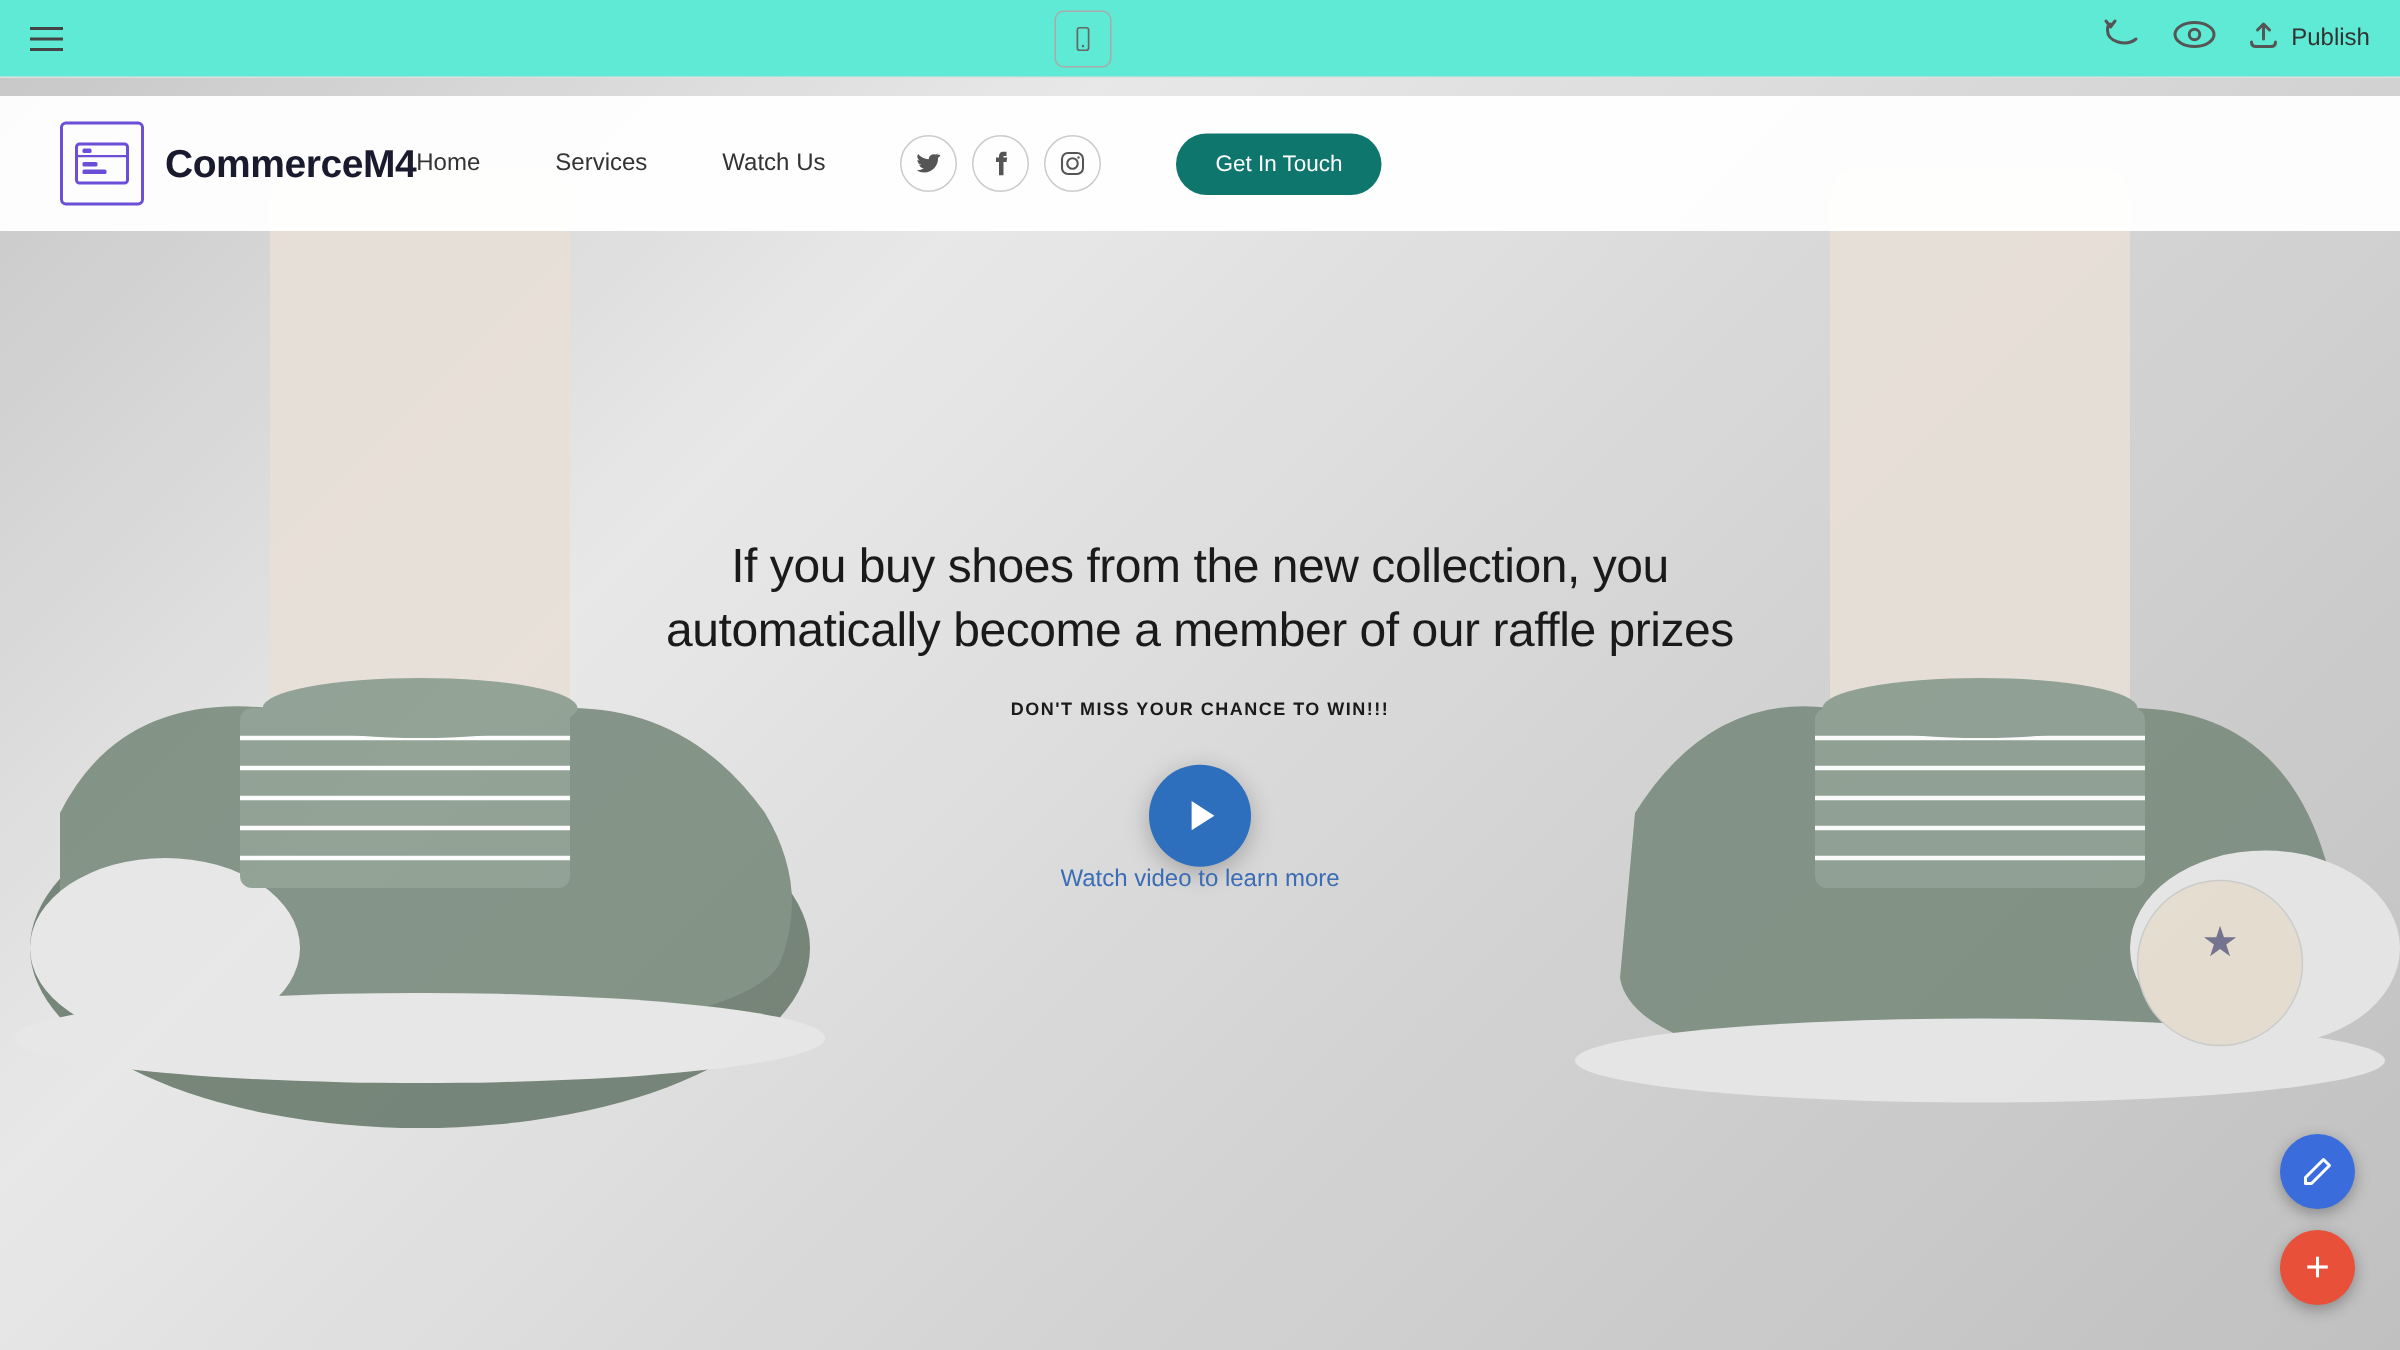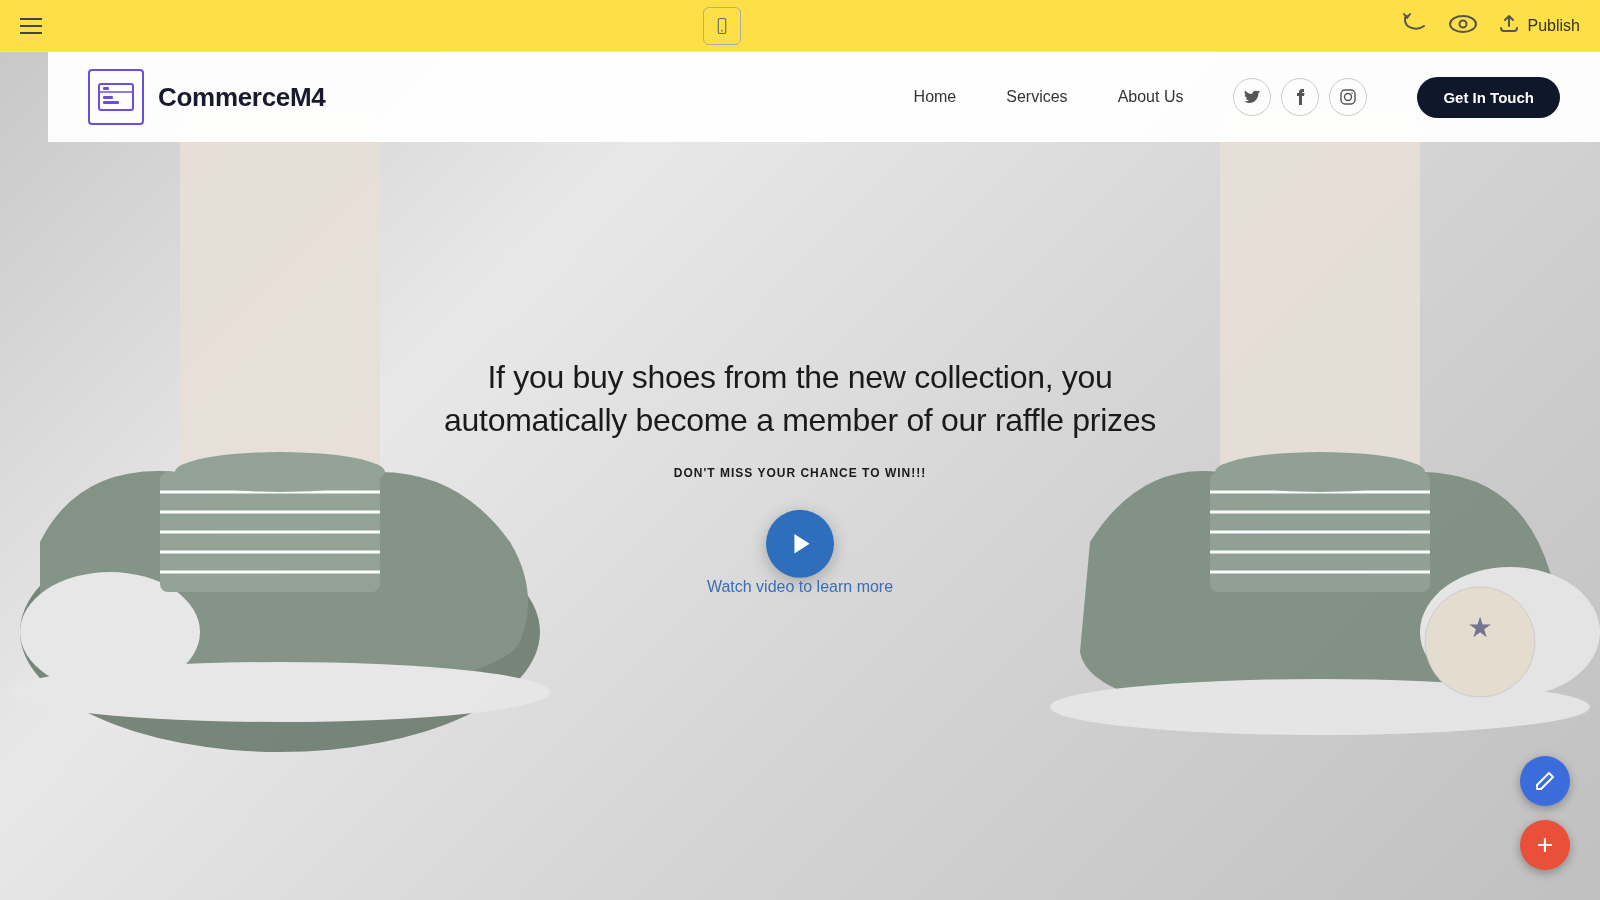--- a/index.html
+++ b/index.html
@@ -12,21 +12,21 @@
       background: #f0f0f0;
     }
 
     
     .editor-toolbar {
       position: fixed;
       top: 0;
       left: 0;
       right: 0;
       height: 52px;
-      background: #fde047;
+      background: #5eead4;
       border-bottom: 1px solid #e0e0e0;
       display: flex;
       align-items: center;
       justify-content: space-between;
       padding: 0 20px;
       z-index: 1000;
     }
 
     .toolbar-left {
       display: flex;
@@ -108,31 +108,29 @@
       margin-top: 52px;
       width: 1600px;
       height: 848px;
       position: relative;
       overflow: hidden;
     }
 
     
     .site-header {
       position: absolute;
-      top: 0;
+      top: 12px;
       left: 0;
       right: 0;
       height: 90px;
       background: rgba(255, 255, 255, 0.95);
       display: flex;
       align-items: center;
-      justify-content: space-between;
       padding: 0 40px;
       z-index: 100;
-      margin-left: 48px;
     }
 
     .logo-area {
       display: flex;
       align-items: center;
       gap: 14px;
     }
 
     .logo-icon {
       width: 56px;
@@ -188,27 +186,27 @@
       border-radius: 50%;
       display: flex;
       align-items: center;
       justify-content: center;
       cursor: pointer;
       color: #555;
       font-size: 14px;
     }
 
     .get-in-touch-btn {
-      background: #0f172a;
+      background: #0f766e;
       color: white;
       border: none;
       border-radius: 25px;
       padding: 12px 26px;
       font-size: 15px;
-      font-weight: 700;
+      font-weight: 400;
       cursor: pointer;
       white-space: nowrap;
     }
 
     
     .hero-section {
       position: absolute;
       top: 0;
       left: 0;
       right: 0;
@@ -467,21 +465,21 @@
 
       <div class="site-nav">
         <ul class="nav-links">
           <li>
             <a href="#">Home</a>
           </li>
           <li>
             <a href="#">Services</a>
           </li>
           <li>
-            <a href="#">About Us</a>
+            <a href="#">Watch Us</a>
           </li>
         </ul>
 
         <div class="social-icons">
           <div class="social-circle">
             <svg width="16" height="14" viewBox="0 0 16 14" fill="#555">
               <path d="M15 1a6.4 6.4 0 01-1.885.517A3.3 3.3 0 0014.6.242a6.6 6.6 0 01-2.085.797A3.286 3.286 0 008.077 4.12 9.322 9.322 0 011.114.6a3.287 3.287 0 001.017 4.384 3.27 3.27 0 01-1.487-.41v.041a3.288 3.288 0 002.633 3.22 3.3 3.3 0 01-1.483.056 3.29 3.29 0 003.07 2.282A6.594 6.594 0 010 11.525a9.3 9.3 0 005.032 1.475c6.038 0 9.34-5.002 9.34-9.34 0-.142-.003-.284-.01-.424A6.67 6.67 0 0016 1.54 6.54 6.54 0 0115 1z"></path>
             </svg>
           </div>
           <div class="social-circle">

